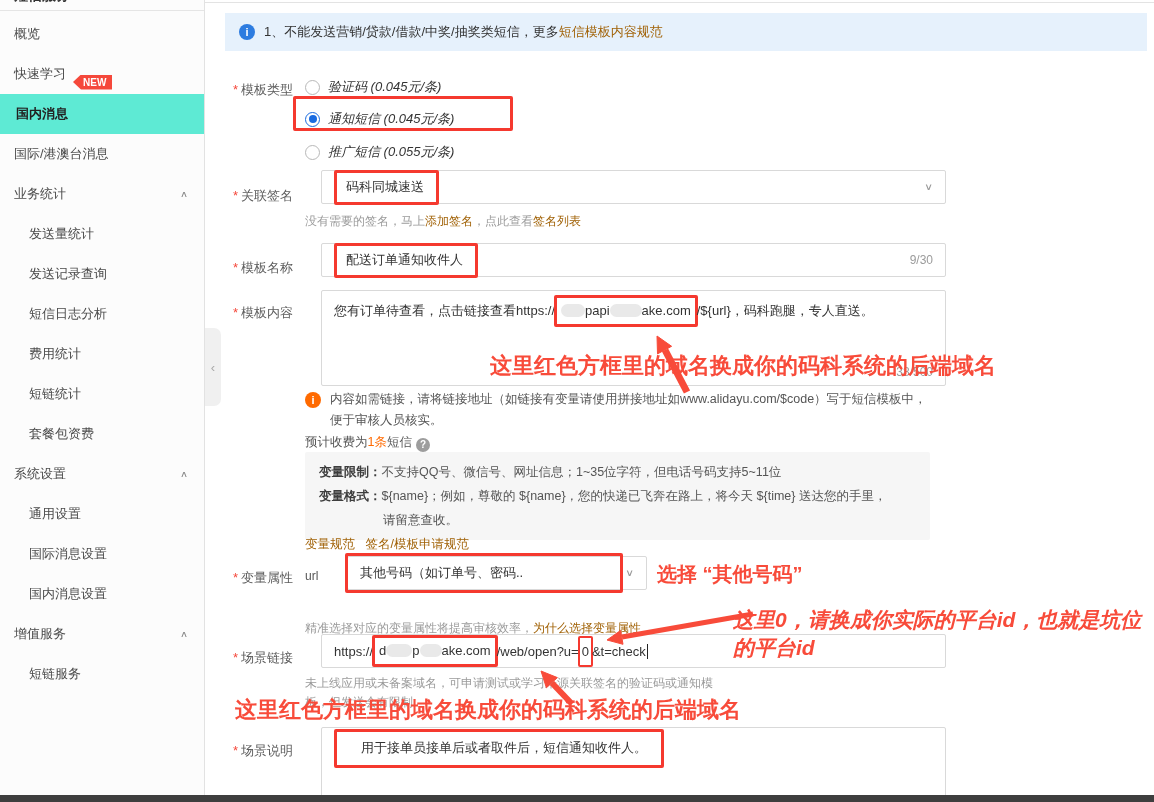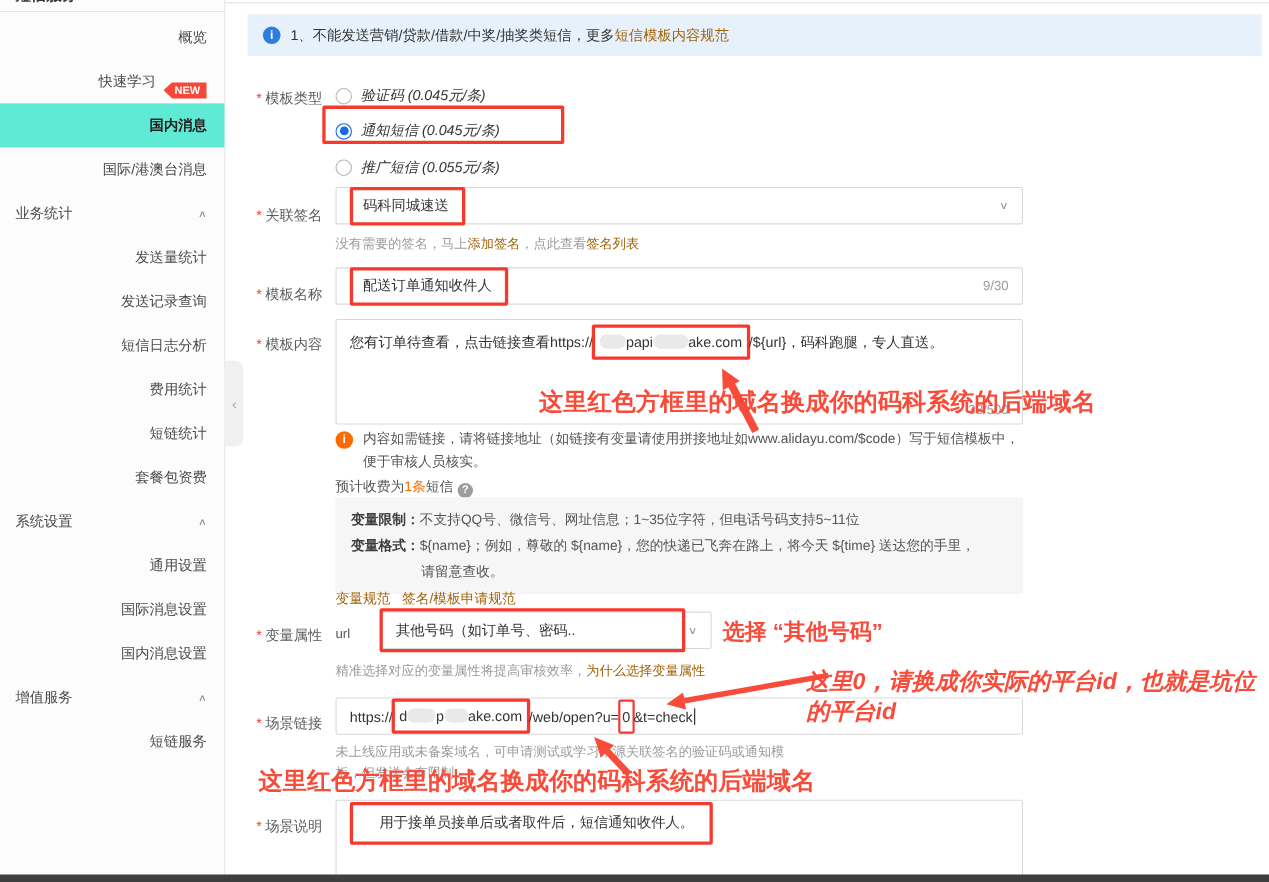--- a/index.html
+++ b/index.html
@@ -15,21 +15,21 @@
     position:absolute; left:0; top:0; width:205px; height:802px;
     background:#fcfcfc; border-right:1px solid #e2e2e2;
   }
   .sidebar-title {
     position:absolute; top:-13px; left:14px; font-size:14px; font-weight:bold; color:#333;
   }
   .sidebar-divider { position:absolute; top:10px; left:0; width:100%; height:1px; background:#e5e5e5; }
   .side-nav { position:absolute; top:14px; left:0; width:100%; }
   .side-item {
     height:40px; display:flex; align-items:center; padding:0 16px 0 14px;
-    font-size:13px; color:#4a4a4a; cursor:pointer; position:relative;justify-content:flex-end;
+    font-size:13px; color:#4a4a4a; cursor:pointer; position:relative;
   }
   .side-item.sub { padding-left:29px; }
   .side-item.selected { background:#5eead4; font-weight:bold; color:#222;padding-left:16px; }
   .chev { margin-left:auto; color:#8a8a8a; font-size:11px; transform:scaleY(.8); }
   .new-badge {
     margin-left:7px; background:#f5483b; color:#fff; font-size:10px; font-weight:bold;
     padding:2px 6px 2px 10px; clip-path:polygon(8px 0,100% 0,100% 100%,8px 100%,0 50%);margin-top:16px;
   }
 
   
@@ -61,21 +61,21 @@
     width:15px; height:15px; border:1px solid #b8b8b8; border-radius:50%;
     display:inline-block; margin-right:8px; background:#fff; position:relative; flex:none;
   }
   .radio.on { border-color:#1a6be0; }
   .radio.on::after {
     content:""; position:absolute; left:2.5px; top:2.5px; width:8px; height:8px;
     border-radius:50%; background:#1a6be0;
   }
 
   .fld {
-    position:absolute; left:100px; width:625px; background:#fff;
+    position:absolute; left:116px; width:625px; background:#fff;
     border:1px solid #d9d9d9; border-radius:2px; color:#333; font-size:13px;
   }
   .fld.h34 { height:34px; display:flex; align-items:center; padding:0 12px; }
   .chev-dn { position:absolute; right:12px; color:#999; font-size:12px; transform:scaleY(.8); }
   .counter { position:absolute; right:12px; color:#9b9b9b; font-size:12px; }
 
   .redbox-abs { position:absolute; border:3px solid #f5392f; border-radius:2px; pointer-events:none; }
   .red-inline {
     display:inline-block; border:3px solid #f5392f; border-radius:2px;
     padding:5px 12px 6px 9px; margin:-9px 0; line-height:normal;
@@ -237,21 +237,21 @@
     </div>
 
     <div class="flabel" style="top:569px"><span class="req">*</span><span>变量属性</span></div>
     <div class="helper" style="top:569px; color:#555;">url</div>
     <div class="fld h34" style="left:142px; top:556px; width:300px;">
       <span>其他号码（如订单号、密码..</span>
       <span class="chev-dn">∨</span>
     </div>
     <div class="redbox-abs" style="left:140px; top:553px; width:278px; height:40px;"></div>
     <div class="annot" style="left:452px; top:561px; font-size:20px;">选择 “其他号码”</div>
-    <div class="helper" style="top:602px">
+    <div class="helper" style="top:620px">
       <span>精准选择对应的变量属性将提高审核效率，</span><a class="lnk">为什么选择变量属性</a>
     </div>
 
     <div class="flabel" style="top:649px"><span class="req">*</span><span>场景链接</span></div>
     <div class="fld h34" style="top:634px">
       <span>https://</span>
         <span class="red-inline tight"><span>d</span><span class="blur" style="width:26px"></span><span>p</span><span class="blur" style="width:22px"></span><span>ake.com</span></span>
         <span>/web/open?u=</span>
         <span class="red-inline tight" style="padding:6px 2px; border-width:2px;"><span>0</span></span>
         <span>&amp;t=check</span>

